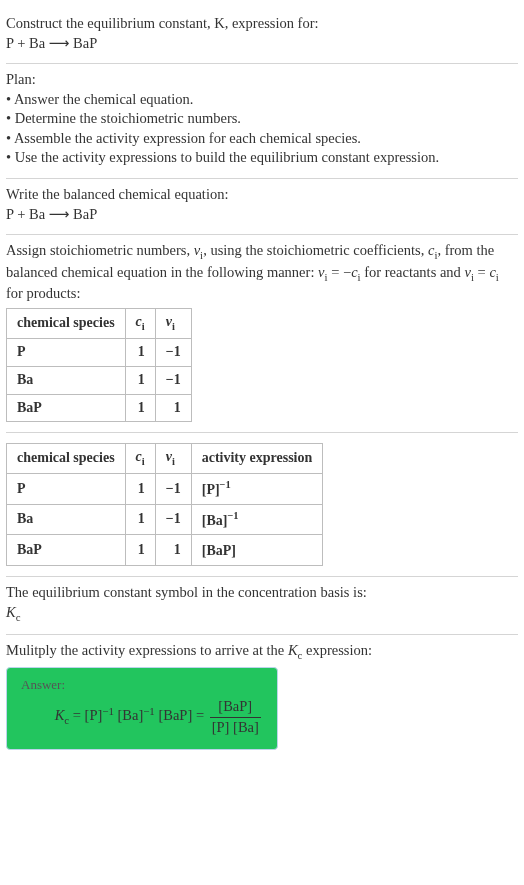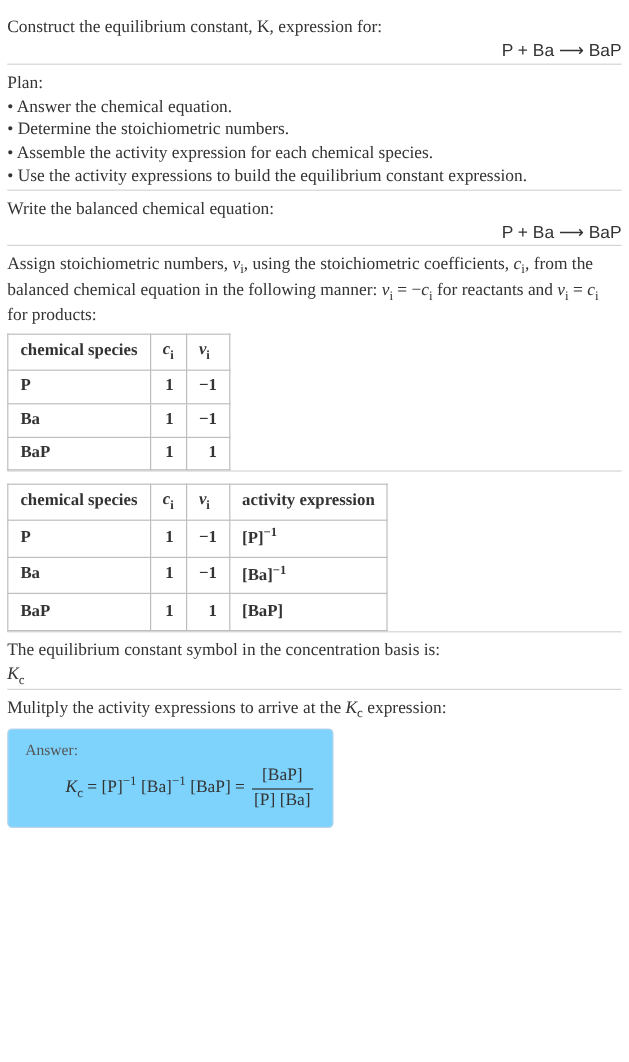--- a/index.html
+++ b/index.html
@@ -7,46 +7,45 @@
     font-size: 14.5px;
     color: #333;
     margin: 0;
     padding: 8px 6px;
     width: 524px;
     box-sizing: border-box;
     line-height: 1.35;
   }
   .section {
     border-bottom: 1px solid #d5d5d5;
-    padding: 6px 0 0 0;
+    padding: 6px 0 10px 0;
   }
   .section:last-of-type { border-bottom: none; }
   .eq {
-    font-family: Liberation Sans, sans-serif;
-    text-align: right;
+    font-family: Liberation Serif, serif;
   }
   table.data {
     border-collapse: collapse;
     margin-top: 4px;
   }
   table.data th, table.data td {
     border: 1px solid #bdbdbd;
     padding: 4px 10px;
     text-align: left;
     font-weight: bold;
     font-size: 14px;
   }
   table.data th {
     color: #333;
   }
   table.data td.num {
     text-align: right;
   }
   .answer-box {
-    background: #7dd3fc;
+    background: #22c55e;
     border: 1px solid #bcd4eb;
     border-radius: 4px;
     padding: 8px 14px 12px 14px;
     display: inline-block;
     margin-top: 4px;
   }
   .answer-label {
     font-size: 13px;
     color: #555;
     margin-bottom: 4px;

